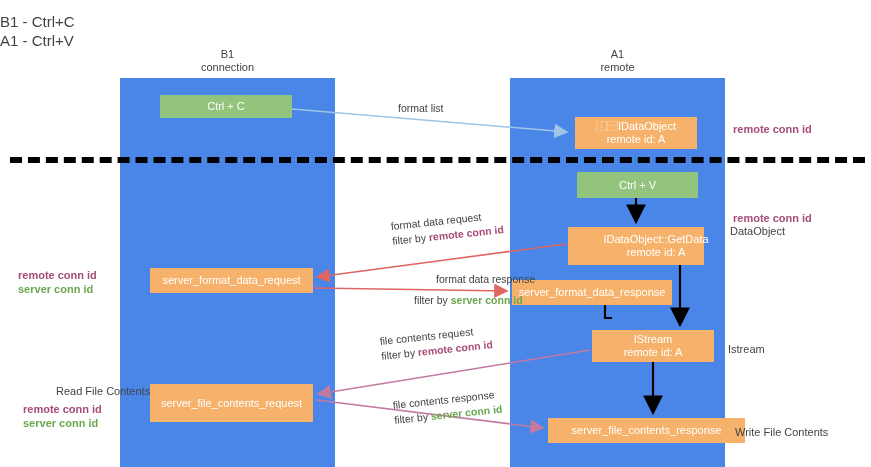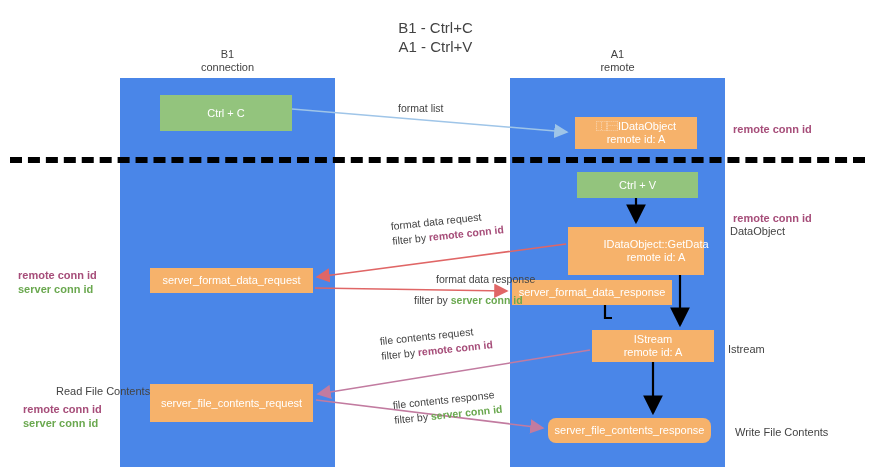--- a/index.html
+++ b/index.html
@@ -19,23 +19,22 @@
   .lane {
     position: absolute;
     background: #4a86e8;
   }
   #lane-b1 { left: 120px; top: 78px; width: 215px; height: 389px; }
   #lane-a1 { left: 510px; top: 78px; width: 215px; height: 389px; }
 
   
   #title {
     position: absolute;
-    left: 0; top: 18px;
+    left: 0; top: 12px;
     width: 871px;
-    text-align: center;
     font-size: 15px;
     color: #434343;
     line-height: 19px;
     white-space: pre-line;
   }
   
   .lane-header {
     position: absolute;
     text-align: center;
     font-size: 11px;
@@ -65,29 +64,29 @@
     text-align: center;
     font-size: 11px;
     color: #ffffff;
     line-height: 13px;
     white-space: pre-line;
     z-index: 5;
   }
   .node.green { background: #93c47d; }
   .node.orange { background: #f6b26b; }
 
-  #n-ctrlc  { left: 160px; top: 95px;  width: 132px; height: 36px; }
+  #n-ctrlc  { left: 160px; top: 95px;  width: 132px; height: 23px; }
   #n-idobj  { left: 575px; top: 117px; width: 122px; height: 32px; }
   #n-ctrlv  { left: 577px; top: 172px; width: 121px; height: 26px; }
-  #n-getdata{ left: 568px; top: 227px; width: 136px; height: 48px; padding-left: 40px; }
+  #n-getdata{ left: 568px; top: 227px; width: 136px; height: 38px; padding-left: 40px; }
   #n-sfdreq { left: 150px; top: 268px; width: 163px; height: 25px; }
   #n-sfdres { left: 512px; top: 280px; width: 160px; height: 25px; text-align: right; }
   #n-istream{ left: 592px; top: 330px; width: 122px; height: 32px; }
   #n-sfcreq { left: 150px; top: 384px; width: 163px; height: 38px; }
-  #n-sfcres { left: 548px; top: 418px; width: 163px; height: 25px; border-radius: 8px; }
+  #n-sfcres { left: 548px; top: 418px; width: 197px; height: 25px; }
 
   
   .annot {
     position: absolute;
     font-size: 11px;
     line-height: 14px;
     white-space: pre-line;
     z-index: 6;
   }
   .annot.purple { color: #a64d79; font-weight: bold; }

